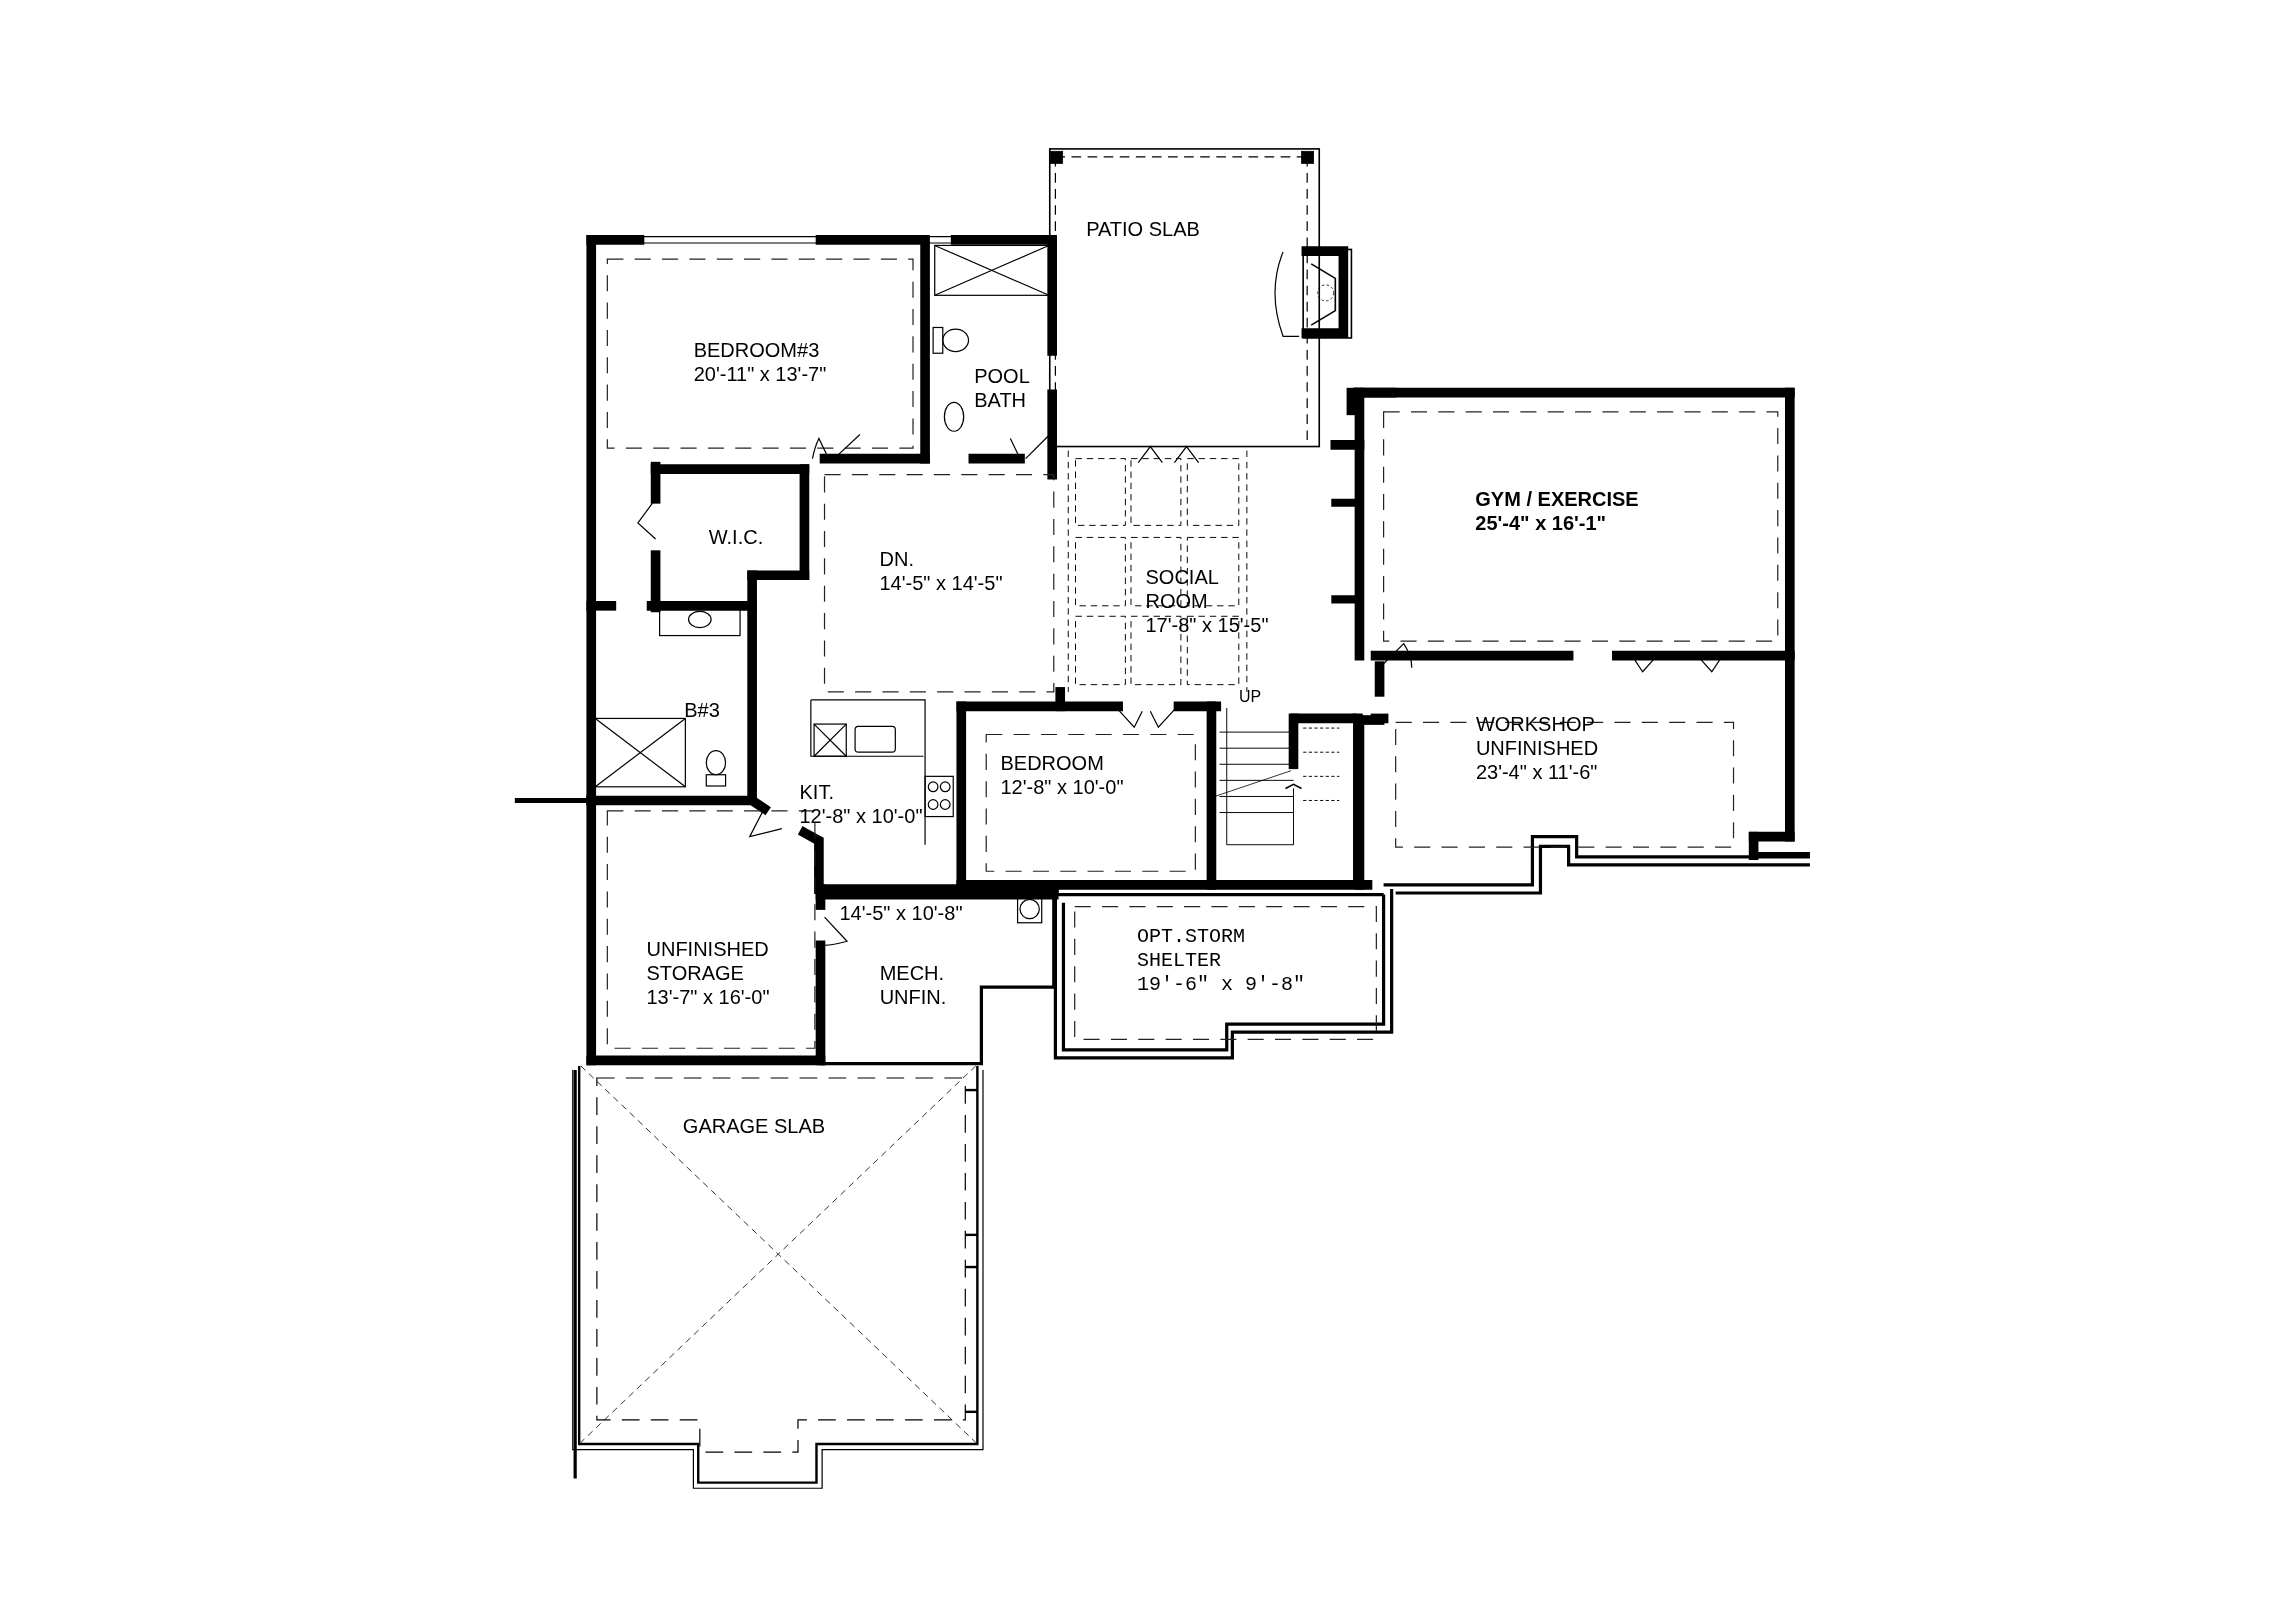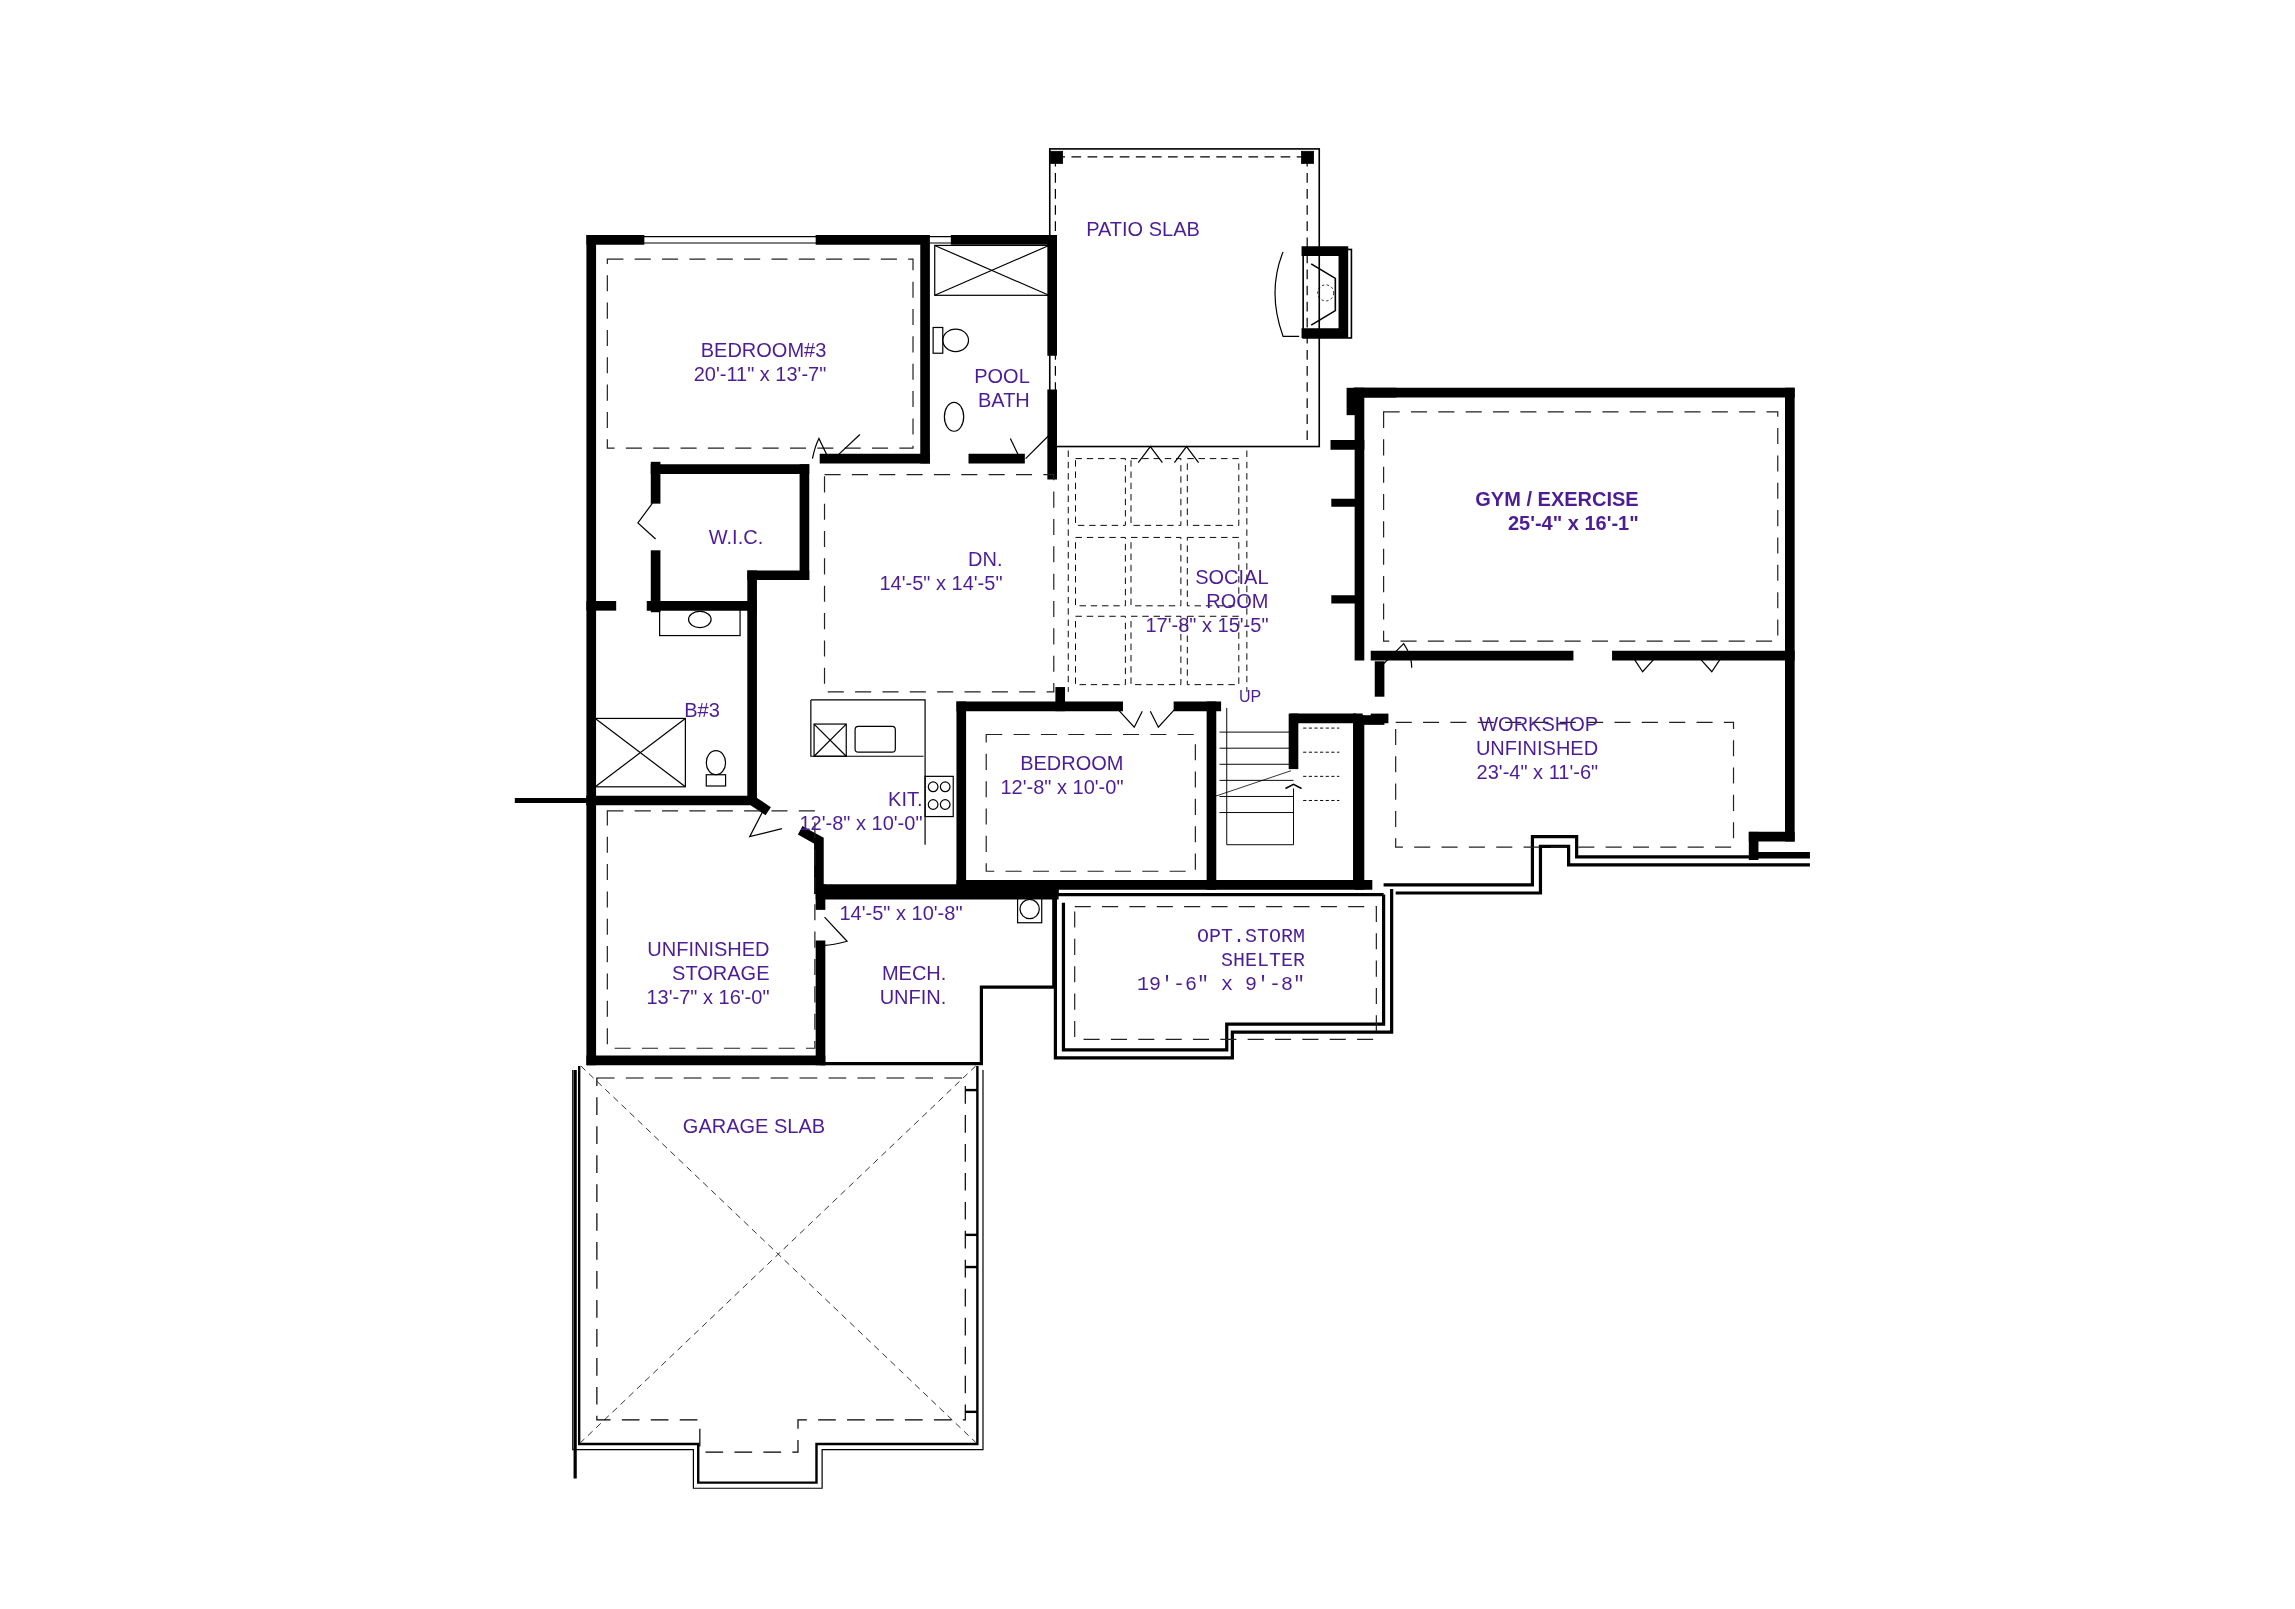--- a/index.html
+++ b/index.html
@@ -1,18 +1,18 @@
 <!DOCTYPE html>
 <html style="font-size:13px"><head>
 <meta charset="utf-8">
 <style>
   html, body { margin: 0; padding: 0; background: #ffffff; }
   body { width: 2295px; height: 1609px; position: relative; overflow: hidden; font-family: "Liberation Sans", sans-serif; }
   #plan { position: absolute; left: 0; top: 0; }
-  .lbl { position: absolute; color: #4c1d95; font-family: "Liberation Sans", sans-serif; font-size: 20px; line-height: 24px; text-align: right; transform: translate(-50%, 0); white-space: nowrap; letter-spacing: 0px; }
+  .lbl { position: absolute; color: #000000; font-family: "Liberation Sans", sans-serif; font-size: 20px; line-height: 24px; text-align: left; transform: translate(-50%, 0); white-space: nowrap; letter-spacing: 0px; }
   .lbl span { display: block; }
   .small { font-size: 16px; line-height: 21px; }
 </style>
 </head>
 <body>
 
 <svg id="plan" width="2295" height="1609" viewBox="0 0 2853 2000" xmlns="http://www.w3.org/2000/svg">
   <g fill="none" stroke="#000">
 
     <g>
@@ -268,21 +268,21 @@
 
 <div class="lbl" style="left:1557px; top:487px;font-weight:bold;">
   <span>GYM / EXERCISE</span>
   <span>25'-4" x 16'-1"</span>
 </div>
 
 <div class="lbl" style="left:702px; top:698px;">
     <span>B#3</span>
   </div>
 
-<div class="lbl" style="left:861px; top:780px;margin-top:7px;">
+<div class="lbl" style="left:861px; top:780px;">
   <span>KIT.</span>
   <span>12'-8" x 10'-0"</span>
 </div>
 
 <div class="lbl" style="left:1062px; top:751px;">
   <span>BEDROOM</span>
   <span>12'-8" x 10'-0"</span>
 </div>
 
 <div class="lbl small" style="left:1250px; top:686px;">

